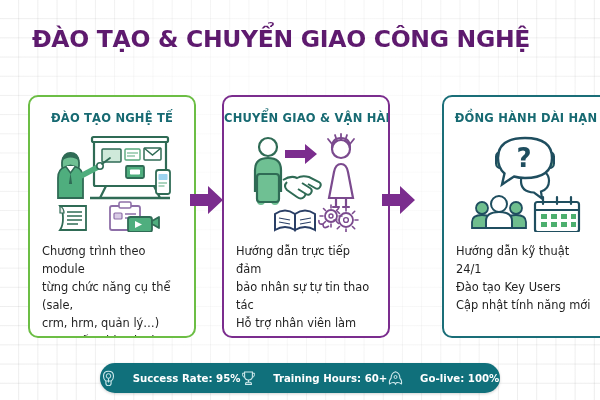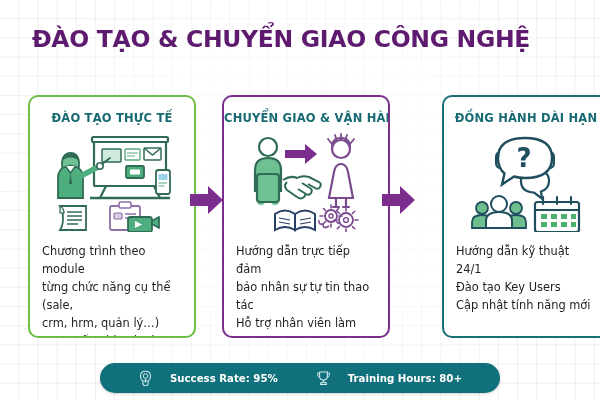--- a/index.html
+++ b/index.html
@@ -98,21 +98,21 @@
 </style>
 </head>
 <body>
 
 <div id="root">
   <div class="veil"></div>
 
   <div id="title">ĐÀO TẠO &amp; CHUYỂN GIAO CÔNG NGHỆ</div>
 
   <div class="card" id="card0">
-    <div class="card-title">ĐÀO TẠO  THỰC TẾ</div>
+    <div class="card-title">ĐÀO TẠO  NGHỆ TẾ</div>
     <div class="card-art">
       <svg width="132" height="100" viewBox="0 0 132 100">
 
         <rect x="48" y="8" width="72" height="46" rx="1.5" fill="#ffffff" stroke="#2F6B55" stroke-width="2.2"></rect>
         <rect x="46" y="5" width="76" height="5" rx="1.5" fill="#ffffff" stroke="#2F6B55" stroke-width="2.2"></rect>
 
         <rect x="56" y="17" width="19" height="13" rx="1" fill="#CFE9DA" stroke="#2F6B55" stroke-width="1.5"></rect>
         <rect x="79" y="17" width="15" height="11" rx="1" fill="#ffffff" stroke="#57A97C" stroke-width="1.4"></rect>
         <line x1="81" y1="21" x2="92" y2="21" stroke="#57A97C" stroke-width="1.2"></line>
         <line x1="81" y1="24" x2="89" y2="24" stroke="#57A97C" stroke-width="1.2"></line>
@@ -279,17 +279,26 @@
     <div class="stat">
       <span class="stat-icon">
         <svg width="15" height="16" viewBox="0 0 15 16">
           <path d="M3.6 2 h7.8 v4.3 q0 3.7 -3.9 3.7 q-3.9 0 -3.9 -3.7 z" fill="none" stroke="#CFE9EC" stroke-width="1.1"></path>
           <path d="M3.6 3.2 h-2 v1.6 q0 2.2 2 2.6" fill="none" stroke="#CFE9EC" stroke-width="1"></path>
           <path d="M11.4 3.2 h2 v1.6 q0 2.2 -2 2.6" fill="none" stroke="#CFE9EC" stroke-width="1"></path>
           <line x1="7.5" y1="10" x2="7.5" y2="12.3" stroke="#CFE9EC" stroke-width="1.1"></line>
           <path d="M4.6 14.4 h5.8 v-1 q0 -1.1 -1.4 -1.1 h-3 q-1.4 0 -1.4 1.1 z" fill="none" stroke="#CFE9EC" stroke-width="1.1"></path>
         </svg>
       </span>
-      <span>Training Hours: 80+</span>
-    </div>
-
+      <span>Training Hours: 60+</span>
+    </div>
+
+    <div class="stat">
+      <span class="stat-icon">
+        <svg width="15" height="16" viewBox="0 0 15 16">
+          <path d="M7.5 1.8 q4.4 1.4 4.4 6.4 q2.2 2.2 1.6 5.8 q-2.6 -2 -4.6 -1.4 q-1 0.4 -1.4 1.8 q-0.4 -1.4 -1.4 -1.8 q-2 -0.6 -4.6 1.4 q-0.6 -3.6 1.6 -5.8 q0 -5 4.4 -6.4 z" fill="none" stroke="#CFE9EC" stroke-width="1.1" stroke-linejoin="round"></path>
+          <circle cx="7.5" cy="7" r="1.5" fill="none" stroke="#CFE9EC" stroke-width="1"></circle>
+        </svg>
+      </span>
+      <span>Go-live: 100%</span>
+    </div>
   </div>
 </div>
 
 </body></html>

